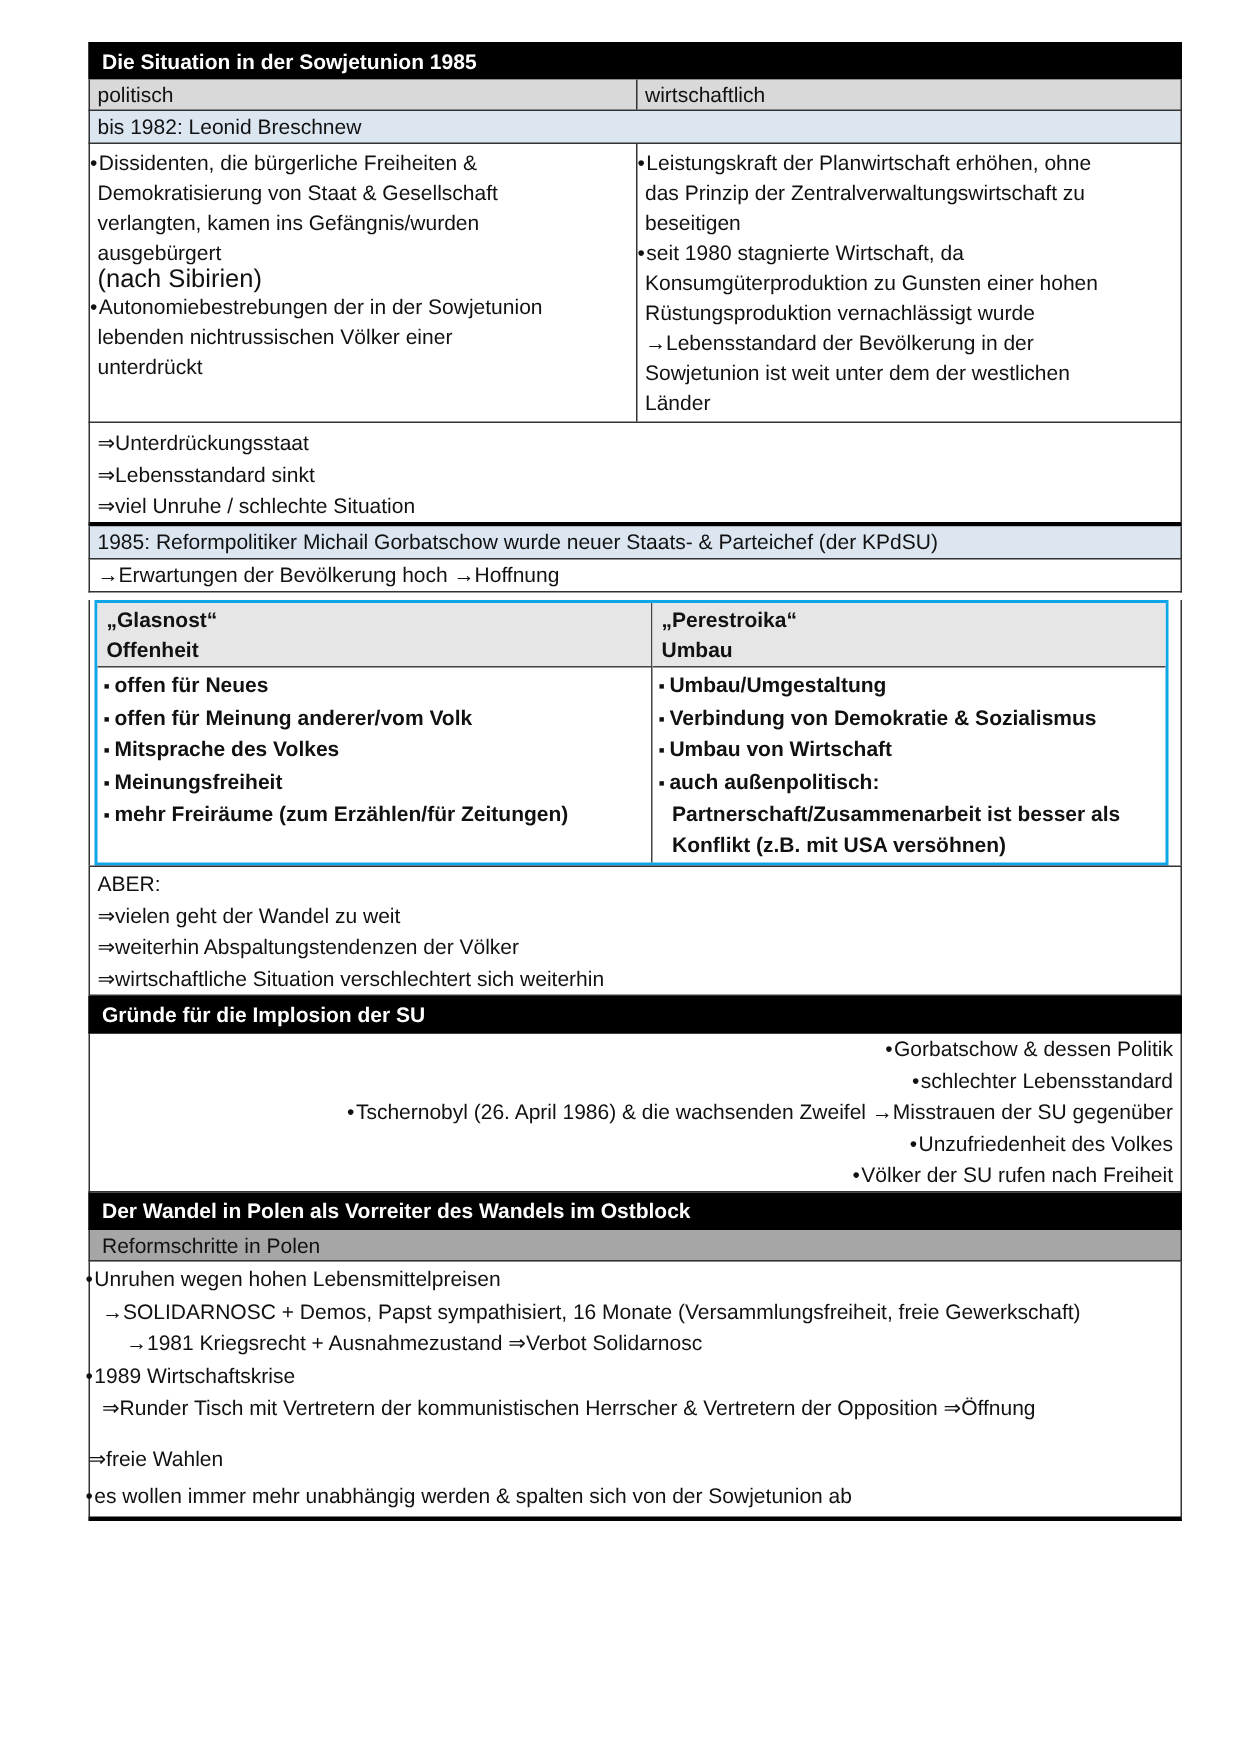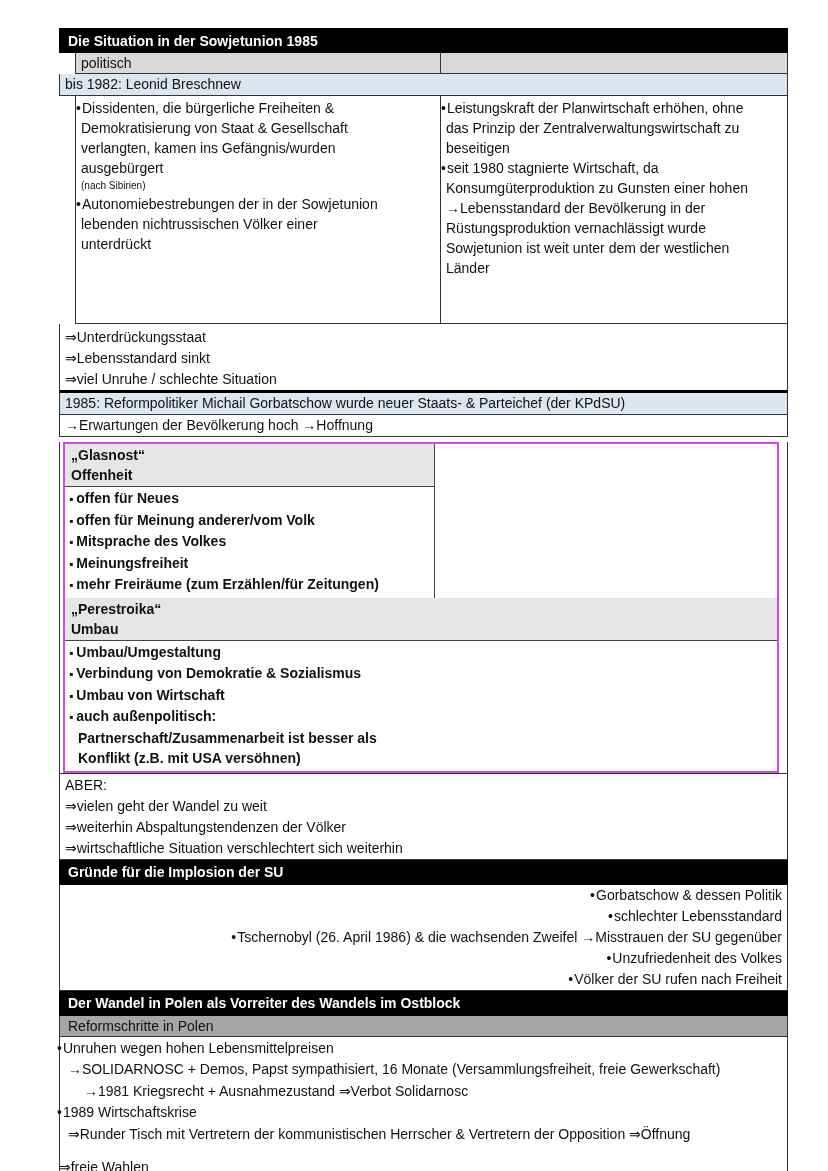--- a/index.html
+++ b/index.html
@@ -5,65 +5,66 @@
   html, body { margin: 0; padding: 0; background: #ffffff; }
   body { width: 828px; height: 1171px; position: relative; overflow: hidden;
          font-family: "Liberation Sans", sans-serif; color: #111; }
   .sheet { position: absolute; left: 59px; top: 28px; width: 729px; }
   .row { box-sizing: border-box; border-left: 1px solid #333; border-right: 1px solid #333;
          border-bottom: 1px solid #333; font-size: 14px; line-height: 20px; padding: 0 5px; }
   .black { background: #000; color: #fff; font-weight: bold; height: 25px; line-height: 25px; padding-left: 8px; border-color: #000; }
   .gray { background: #d9d9d9; }
   .gray2 { background: #a6a6a6; font-weight: normal; height: 21px; line-height: 20px; padding-left: 8px; }
   .blue { background: #dce6f1; height: 22px; line-height: 21px; }
-  .split { display: flex; padding: 0; margin-left: 16px; }
+  .split { display: flex; padding: 0; }
   .split > .cell { box-sizing: border-box; padding: 0 5px; }
   .split > .cell.left { width: 365px; border-right: 1px solid #333; }
   .split > .cell.right { flex: 1; }
   .thick-bottom { border-bottom: 3px solid #000; }
   .line { display: block; white-space: nowrap; }
-  .small { font-size: 10px; line-height: 16px; }
+  .small { font-size: 17px; line-height: 16px; }
   .bullet::before { content: "•"; margin-left: -5px; margin-right: 1px; }
-  .inner { margin: 5px 8px 0 3px; border: 2px solid #d946ef; display: flex; flex-direction: column; }
+  .inner { margin: 5px 8px 0 3px; border: 2px solid #0ea5e9; display: flex; }
   .inner .col { box-sizing: border-box; }
   .inner .col.l { width: 370px; border-right: 1px solid #444; }
   .inner .col.r { flex: 1; }
   .inner .hd { background: #e7e6e6; font-weight: bold; padding: 1px 6px 1px 6px; border-bottom: 1px solid #444; line-height: 20px; }
   .inner .bd { padding: 1px 4px 2px 4px; line-height: 20.5px; font-weight: bold; }
   .sq::before { content: "▪"; font-size: 12px; margin-right: 3px; }
 </style>
 </head>
 <body>
 
 <div class="sheet">
 
   <div class="row black" style="border-top:1px solid #000;">Die Situation in der Sowjetunion 1985</div>
   <div class="row split gray" style="height:21px;">
     <div class="cell left">politisch</div>
+    <div class="cell right">wirtschaftlich</div>
   </div>
   <div class="row blue">bis 1982: Leonid Breschnew</div>
-  <div class="row split" style="height:228px;">
+  <div class="row split" style="height:186px;">
     <div class="cell left" style="padding-top:2px;">
       <span class="line bullet">Dissidenten, die bürgerliche Freiheiten &amp;</span>
       <span class="line">Demokratisierung von Staat &amp; Gesellschaft</span>
       <span class="line">verlangten, kamen ins Gefängnis/wurden</span>
       <span class="line">ausgebürgert</span>
       <span class="line small">(nach Sibirien)</span>
       <span class="line bullet">Autonomiebestrebungen der in der Sowjetunion</span>
       <span class="line">lebenden nichtrussischen Völker einer</span>
       <span class="line">unterdrückt</span>
     </div>
     <div class="cell right" style="padding-top:2px;">
       <span class="line bullet">Leistungskraft der Planwirtschaft erhöhen, ohne</span>
       <span class="line">das Prinzip der Zentralverwaltungswirtschaft zu</span>
       <span class="line">beseitigen</span>
       <span class="line bullet">seit 1980 stagnierte Wirtschaft, da</span>
       <span class="line">Konsumgüterproduktion zu Gunsten einer hohen</span>
+      <span class="line">Rüstungsproduktion vernachlässigt wurde</span>
       <span class="line">→Lebensstandard der Bevölkerung in der</span>
-      <span class="line">Rüstungsproduktion vernachlässigt wurde</span>
       <span class="line">Sowjetunion ist weit unter dem der westlichen</span>
       <span class="line">Länder</span>
     </div>
   </div>
   <div class="row thick-bottom" style="padding-top:3px; padding-bottom:0; line-height:21px;">
     <span class="line">⇒Unterdrückungsstaat</span>
     <span class="line">⇒Lebensstandard sinkt</span>
     <span class="line">⇒viel Unruhe / schlechte Situation</span>
   </div>
 

